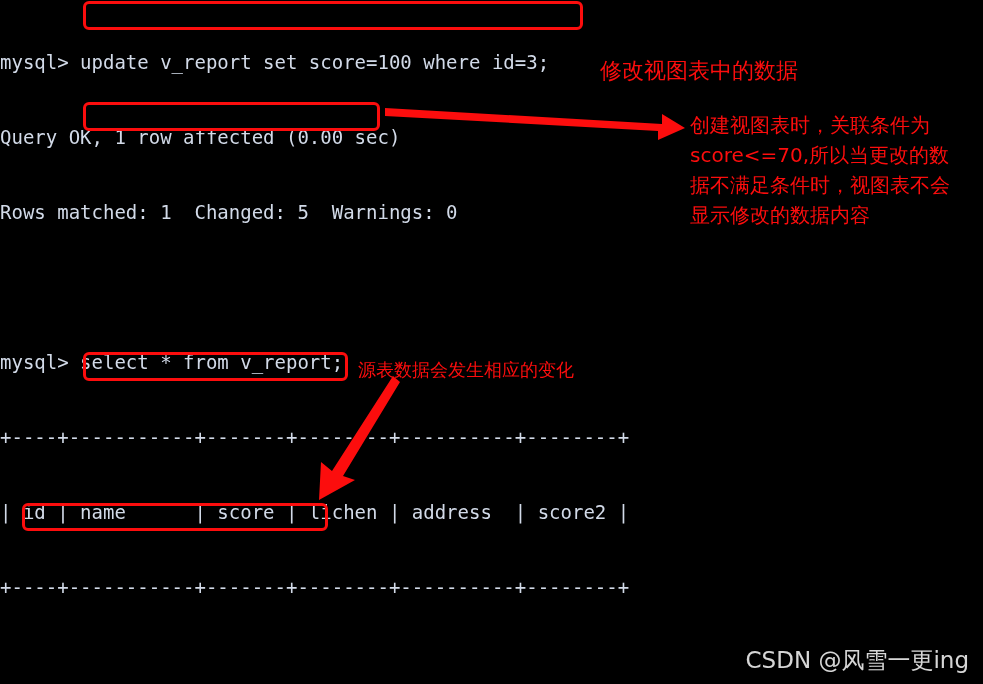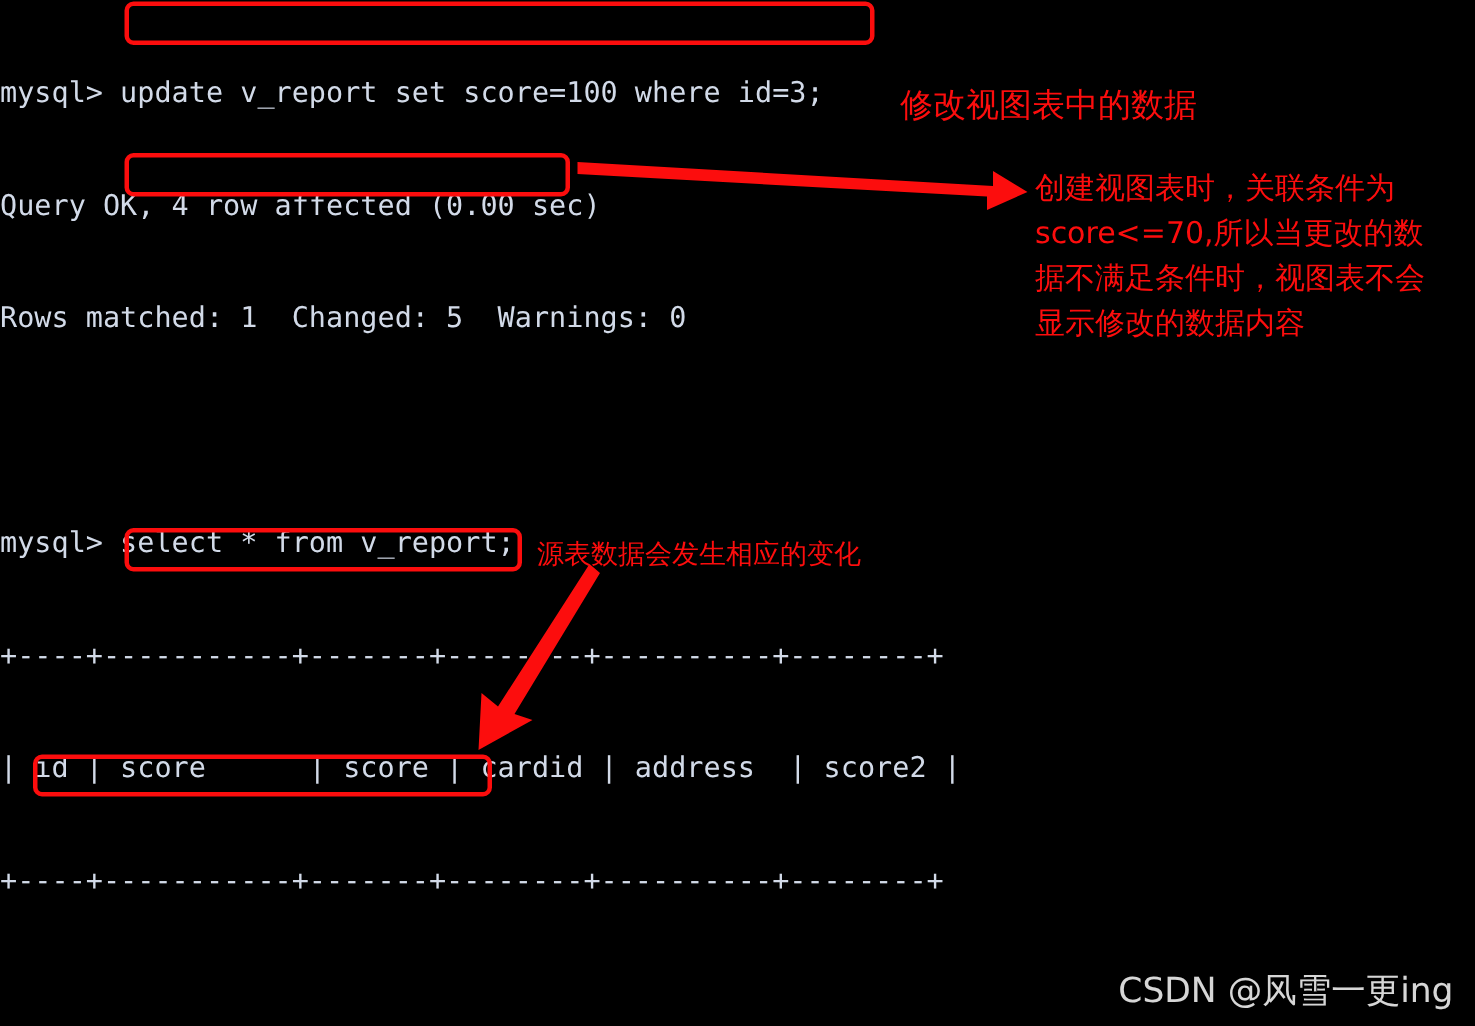--- a/index.html
+++ b/index.html
@@ -77,26 +77,26 @@
     opacity: 0.92;
   }
 </style>
 </head>
 <body>
 
 <div id="screen">
 
   <div class="term">
     <div class="line">mysql&gt; update v_report set score=100 where id=3;</div>
-    <div class="line">Query OK, 4 row affected (0.00 sec)</div>
+    <div class="line">Query OK, 1 row affected (0.00 sec)</div>
     <div class="line">Rows matched: 1  Changed: 5  Warnings: 0</div>
     <div class="line"></div>
     <div class="line">mysql&gt; select * from v_report;</div>
     <div class="line">+----+-----------+-------+--------+----------+--------+</div>
-    <div class="line">| id | score      | score | cardid | address  | score2 |</div>
+    <div class="line">| id | name      | score | lichen | address  | score2 |</div>
     <div class="line">+----+-----------+-------+--------+----------+--------+</div>
     
     
     
     
     
     
     
     
     

